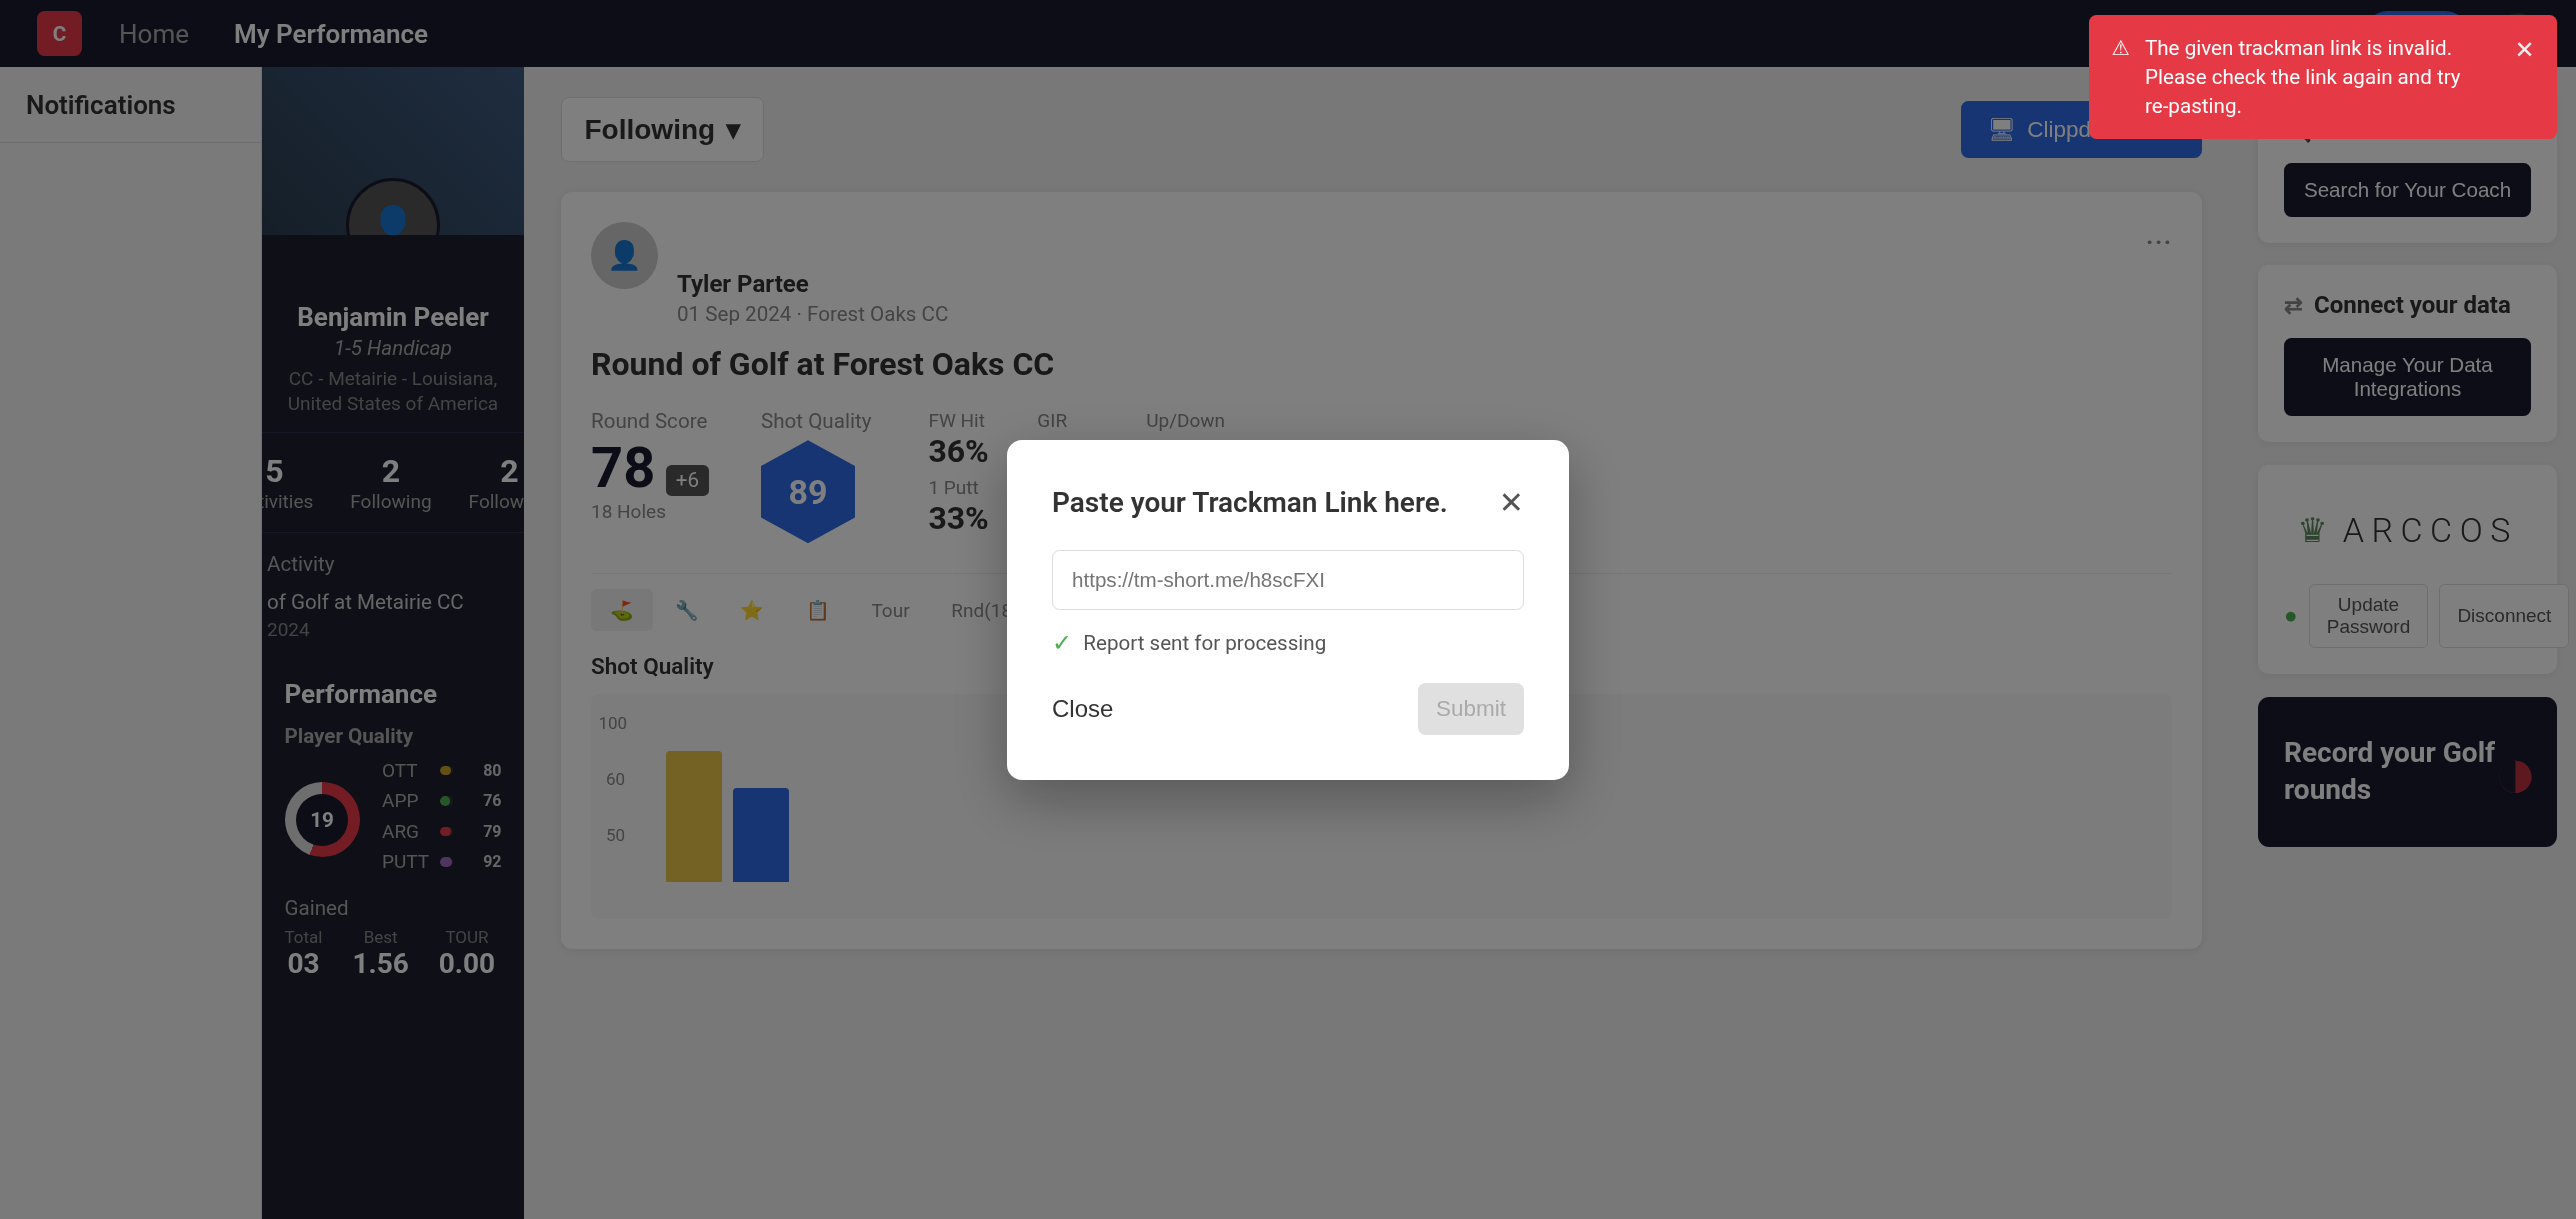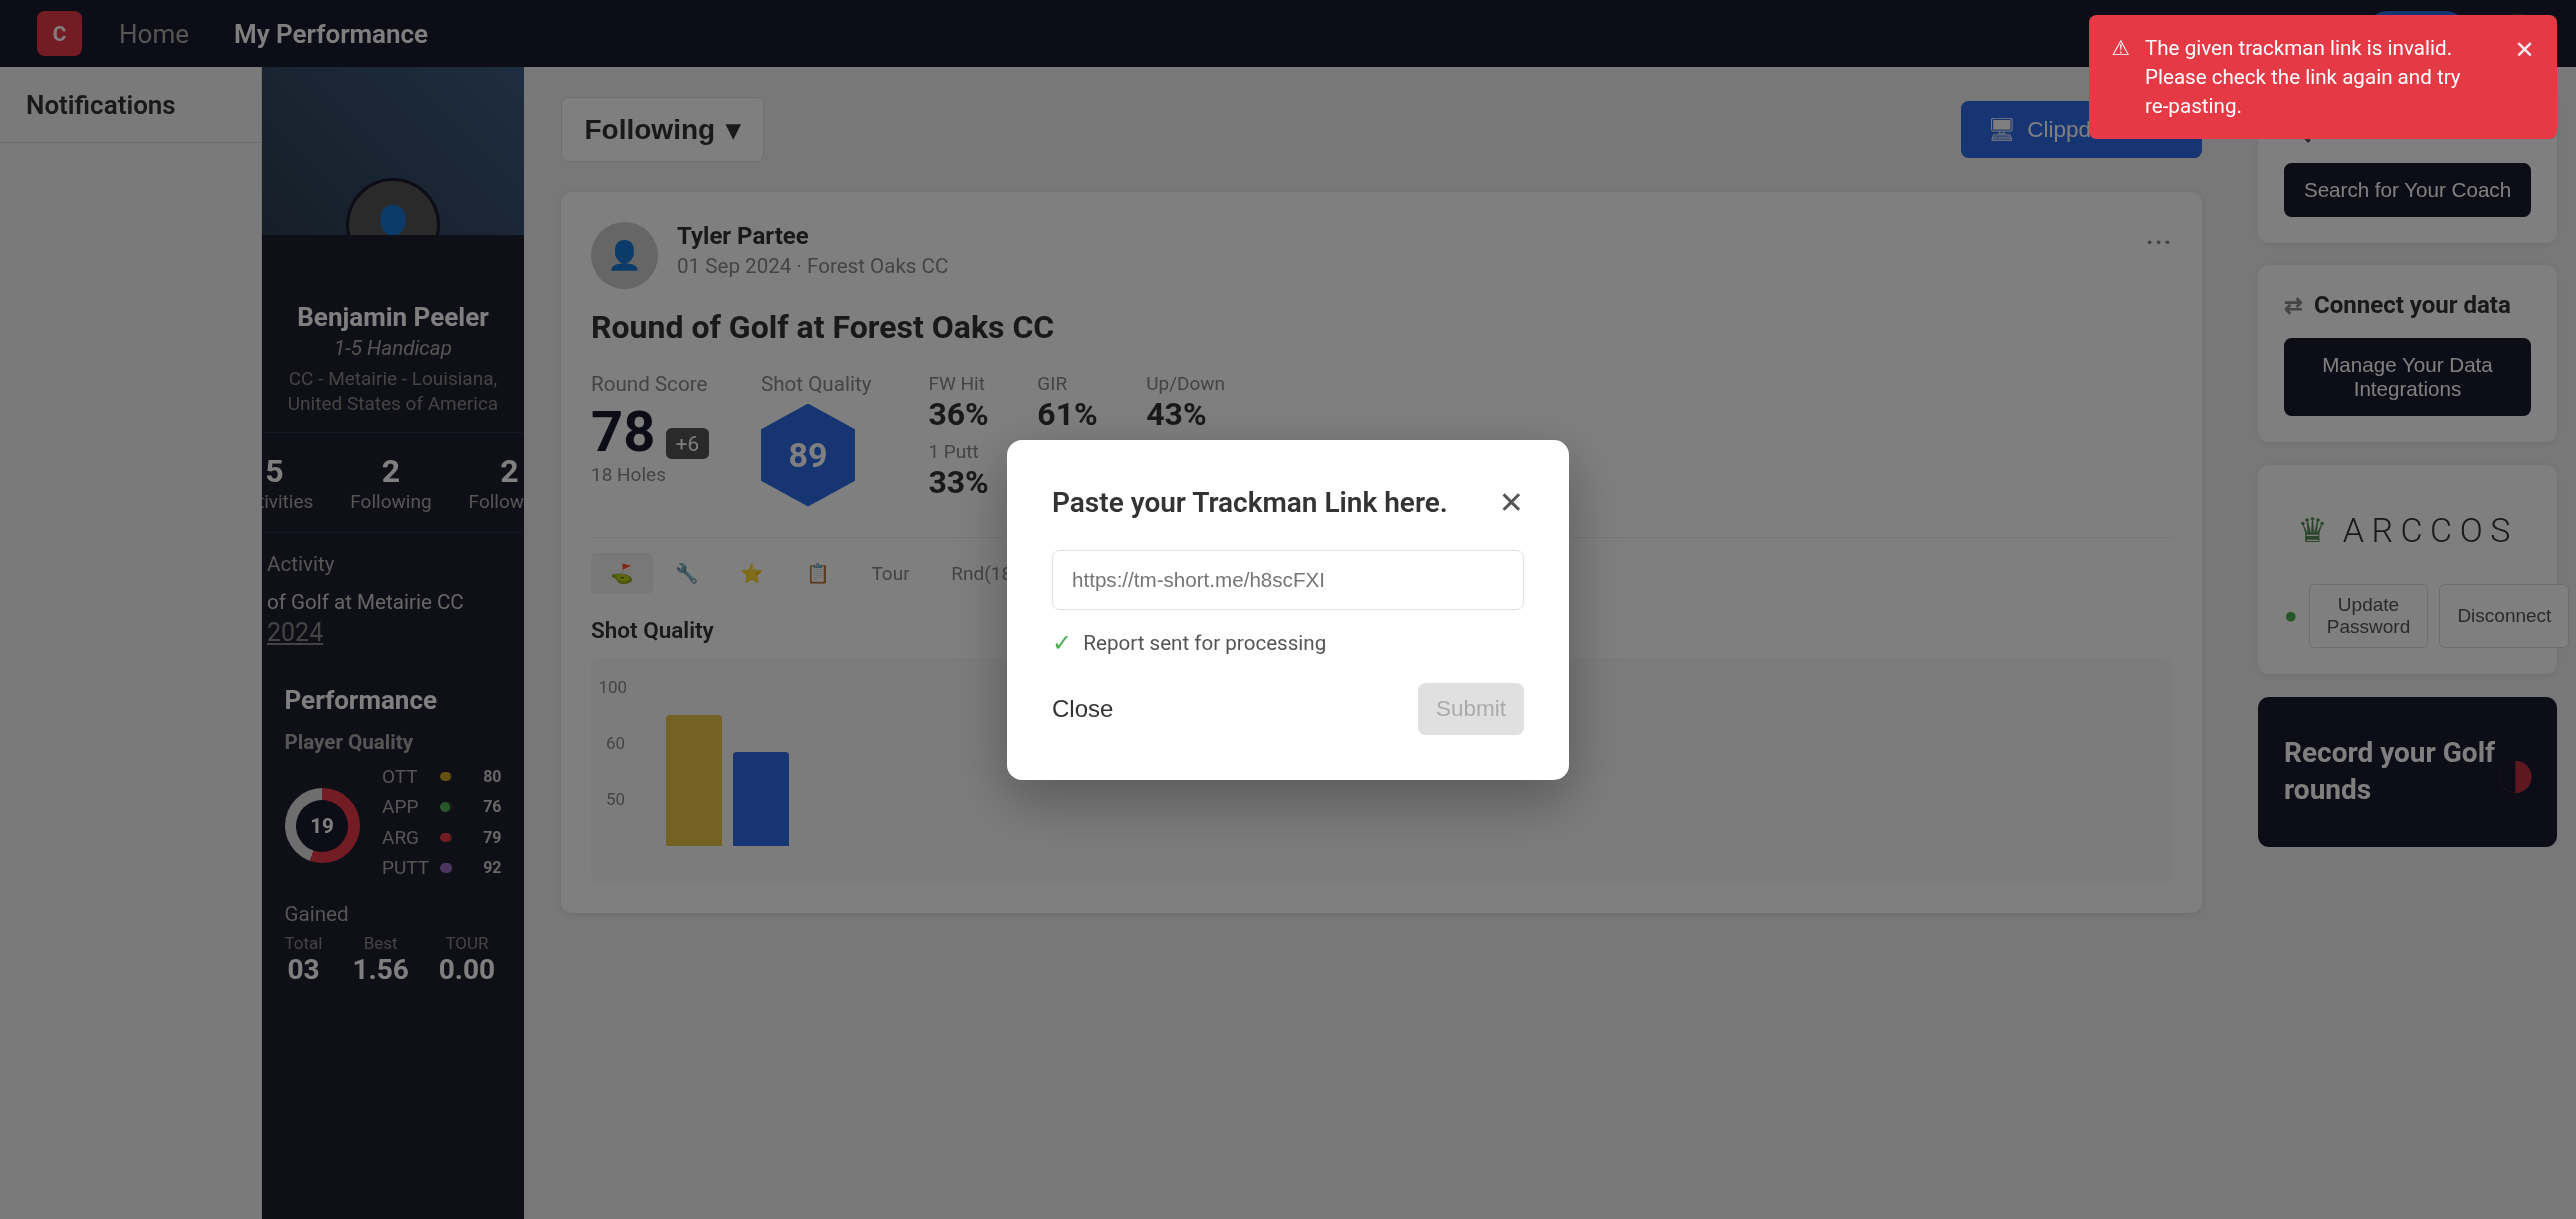--- a/index.html
+++ b/index.html
@@ -145,21 +145,21 @@
       padding: 19px 22.5px;
       border-top: 0.9px solid #2d2d4e;
       border-bottom: 0.9px solid #2d2d4e;
     }
     .stat-item { text-align: center; }
     .stat-value { font-size: 32px; font-weight: 700; color: white; }
     .stat-label { font-size: 19px; color: #aaa; }
     .activity-section { padding: 19px 5px; }
     .activity-title { font-size: 20.6px; color: #aaa; margin-bottom: 11.2px; }
     .activity-item { font-size: 20.6px; color: #ccc; line-height: 1.5; }
-    .activity-date { font-size: 25px; color: #888; text-decoration: underline; }
+    .activity-date { font-size: 19px; color: #888; }
 
     .performance-section { padding: 19px 22.5px; }
     .performance-title { font-size: 26px; font-weight: 700; color: white; margin-bottom: 15px; }
 
     
     .main-content {
       flex: 1;
       background: #f0f0f0;
       overflow-y: auto;
       padding: 30px 37px;
@@ -217,21 +217,21 @@
       border-radius: 50%;
       background: #ccc;
       display: flex;
       align-items: center;
       justify-content: center;
       color: #888;
       font-size: 28px;
       margin-right: 19px;
       flex-shrink: 0;
     }
-    .feed-user-info { flex: 1; }
+    .feed-user-info { flex: 1; margin-top: 48px; }
     .feed-user-name { font-size: 24px; font-weight: 700; color: #333; }
     .feed-user-date { font-size: 20.6px; color: #888; margin-top: 3.7px; }
     .feed-more { color: #888; font-size: 34px; cursor: pointer; }
     .feed-title { font-size: 32px; font-weight: 700; color: #333; margin-bottom: 26px; }
 
     
     .round-stats {
       display: flex;
       gap: 45px;
       margin-bottom: 30px;

